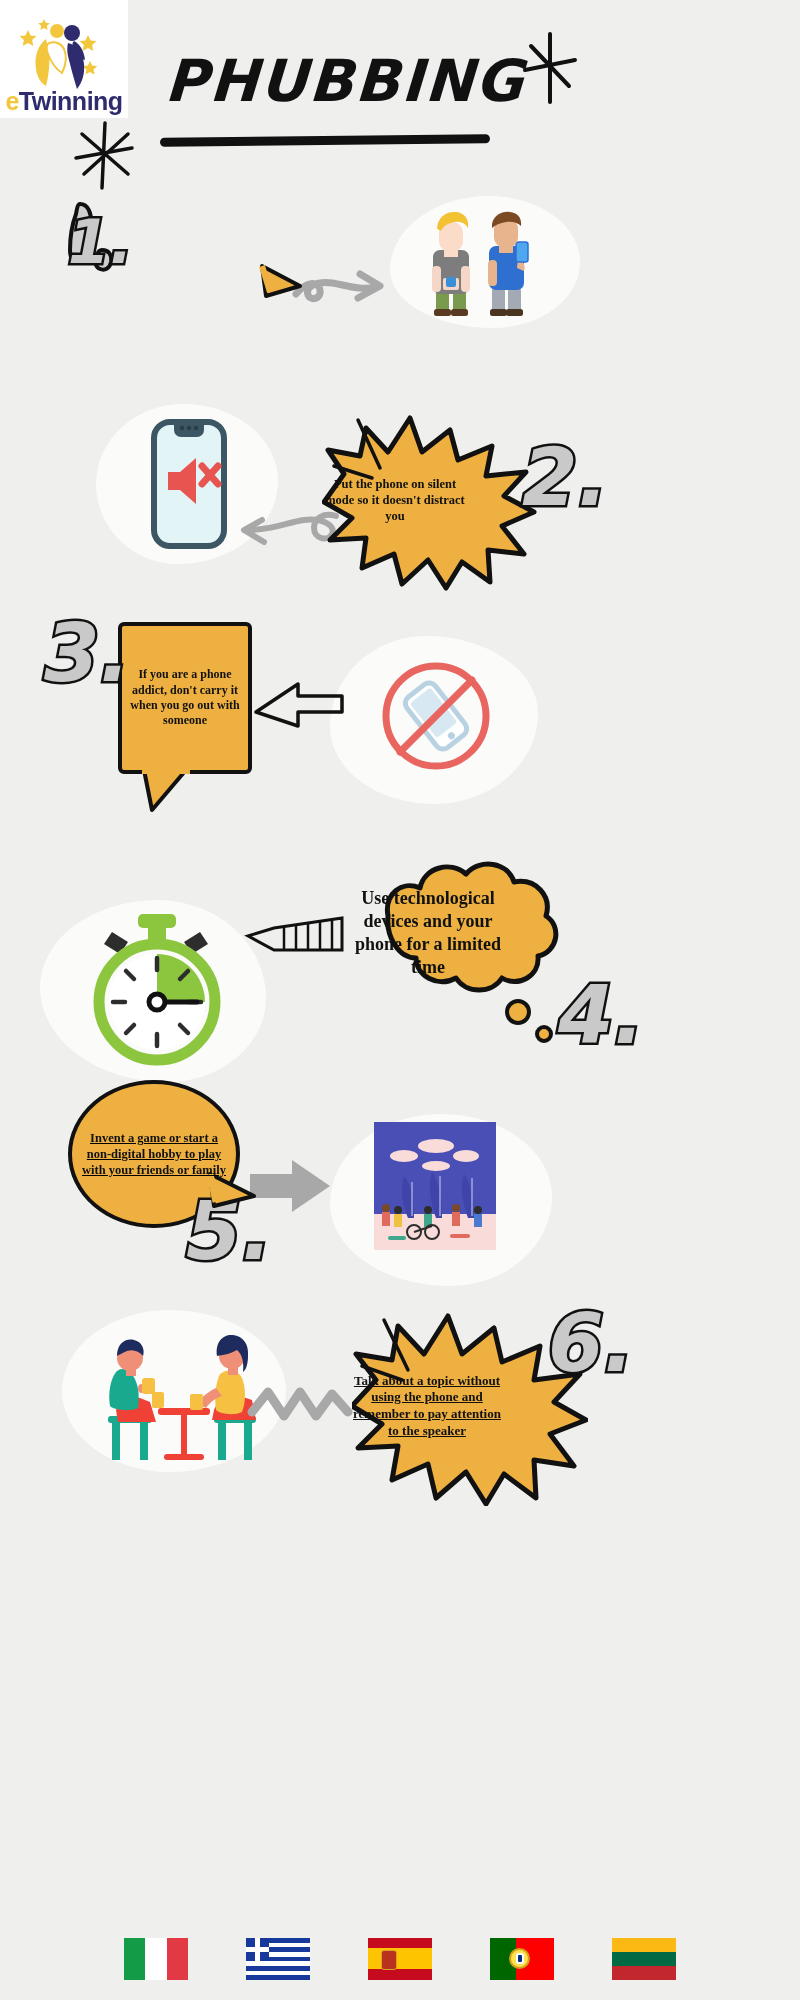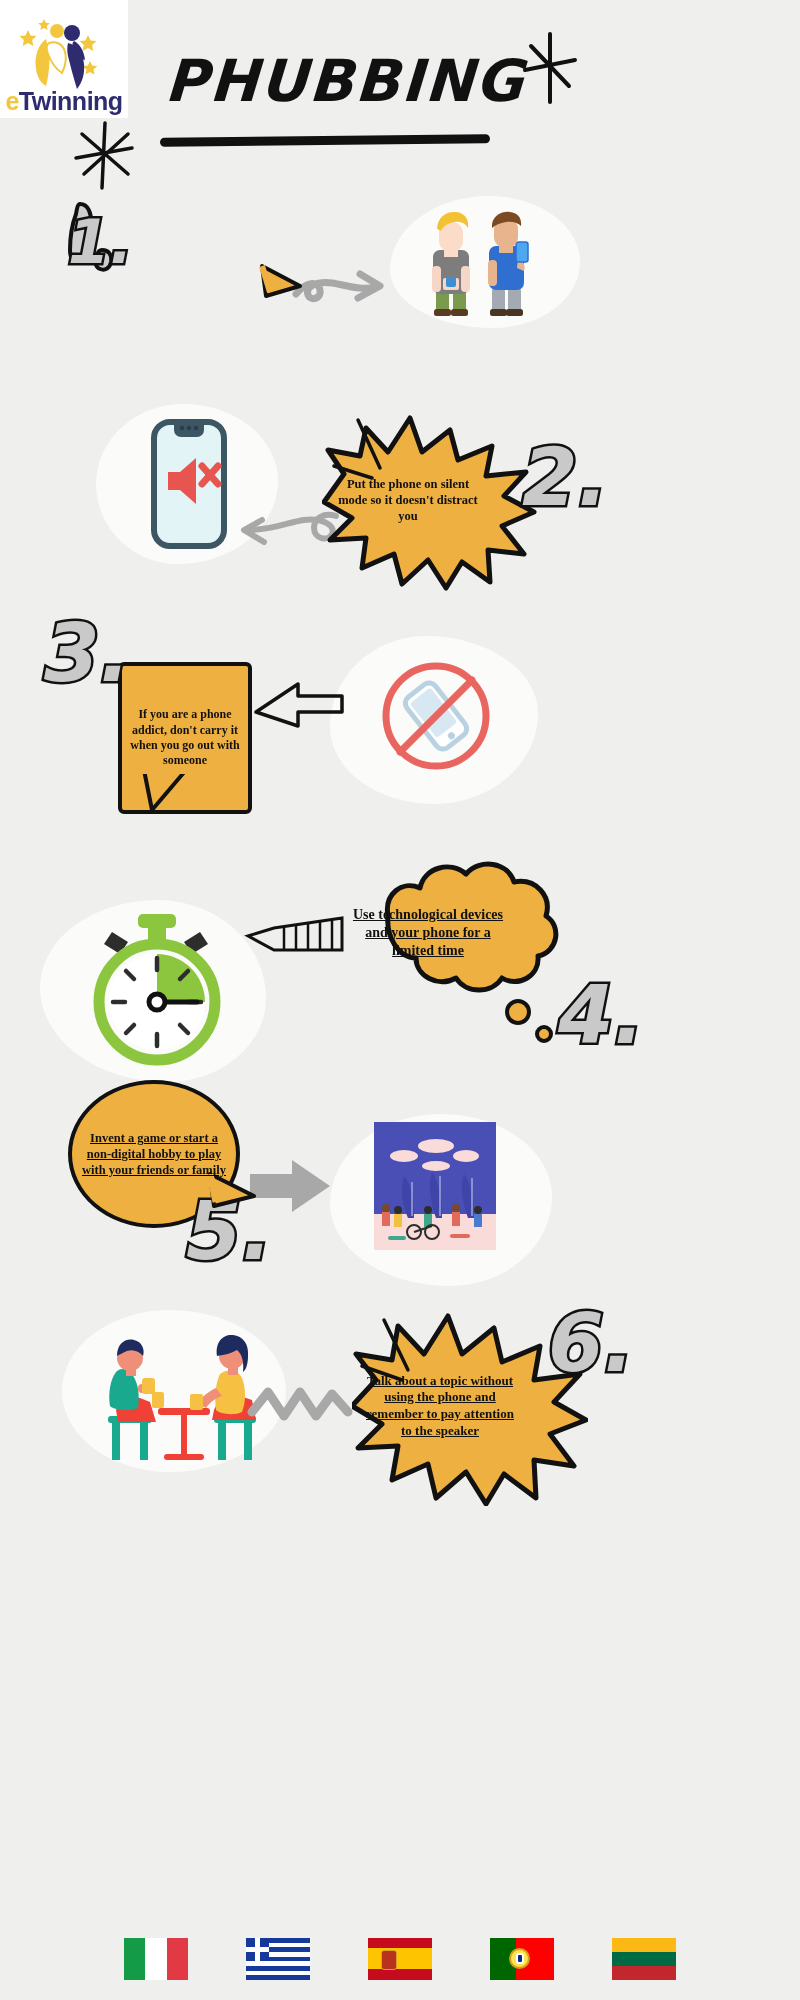--- a/index.html
+++ b/index.html
@@ -51,28 +51,28 @@
     font-family:"Liberation Serif", serif;
   }
 
   .circle-bubble{
     position:absolute;background:#eeb041;border:4px solid #111;border-radius:50%;
     display:flex;align-items:center;justify-content:center;box-sizing:border-box;
   }
 
   .rect-bubble{
     position:absolute;background:#eeb041;border:4px solid #111;border-radius:6px;
-    display:flex;align-items:center;justify-content:center;box-sizing:border-box;margin-top:40px;
+    display:flex;align-items:center;justify-content:center;box-sizing:border-box;
   }
 
   .cloud-bubble{position:absolute;}
   .cloud-bubble .bub-text{position:absolute;inset:0;display:flex;align-items:center;justify-content:center;}
 
   .burst{position:absolute;}
-  .burst .bub-text{position:absolute;inset:0;display:flex;align-items:center;justify-content:center;margin-left:13px;}
+  .burst .bub-text{position:absolute;inset:0;display:flex;align-items:center;justify-content:center;}
 
   
   .step-num{
     position:absolute;
     font-family:"DejaVu Sans", sans-serif;
     font-size:80px;font-weight:900;font-style:italic;
     color:#c9c9c9;
     -webkit-text-stroke:5px #111;
     paint-order:stroke fill;
     line-height:1;
@@ -293,21 +293,21 @@
         <line x1="80" y1="19" x2="80" y2="48"></line>
       <line x1="92" y1="17" x2="92" y2="48"></line>
     </g>
   </svg>
 
   <div class="cloud-bubble" style="left:344px;top:854px;width:222px;height:158px;">
     <svg width="222" height="158" viewBox="0 0 222 158">
       <path d="M44 62c-4-22 14-36 32-28 4-20 30-28 46-14 14-16 42-12 48 8 22-4 38 14 32 34
                16 10 12 36-8 40 2 20-20 32-36 22-10 16-36 16-46 0-18 10-40-2-40-20-18 0-30-22-28-42z" fill="#eeb041" stroke="#111" stroke-width="5" stroke-linejoin="round"></path>
     </svg>
-    <div class="bub-text" style="font-size:14px;width:168px;text-decoration:underline;">Use technological devices and your phone for a limited time</div>
+    <div class="bub-text" style="font-size:18px;width:168px;">Use technological devices and your phone for a limited time</div>
   </div>
 
   <svg class="doodle" style="left:500px;top:986px" width="64" height="58">
     <circle cx="18" cy="26" r="11" fill="#eeb041" stroke="#111" stroke-width="4"></circle>
     <circle cx="44" cy="48" r="7" fill="#eeb041" stroke="#111" stroke-width="4"></circle>
   </svg>
 
   <div class="step-num" style="left:558px;top:976px;">4.</div>
 
   <div class="blob" style="left:330px;top:1114px;width:222px;height:172px;border-radius:50% 50% 46% 54% / 52% 48% 52% 48%;"></div>

